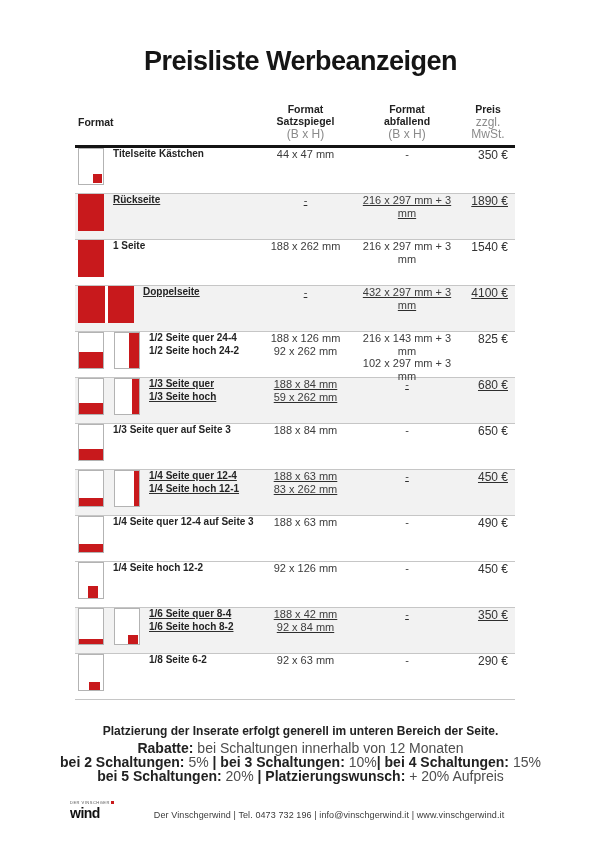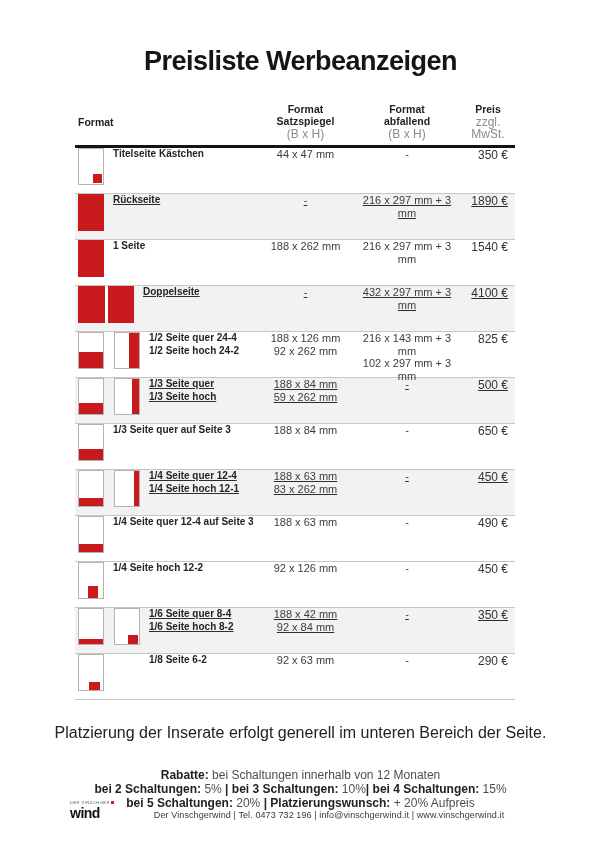--- a/index.html
+++ b/index.html
@@ -82,28 +82,28 @@
 
   .labelcol{flex:1;margin-left:9px;min-width:0;}
   .labelcol div{font-size:10px;font-weight:bold;color:#242424;line-height:12.5px;}
   .satzcol,.abfcol{text-align:center;font-size:11px;color:#3c3c3c;line-height:12.5px;}
   .pricecol{text-align:right;font-size:12px;color:#333;padding-right:7px;box-sizing:border-box;}
 
   
   .note{
     margin-top:24px;
     text-align:center;
-    font-size:16px;
-    font-weight:normal;
+    font-size:12px;
+    font-weight:bold;
     color:#222;
   }
   .rabatte{
-    margin-top:26px;
+    margin-top:3px;
     text-align:center;
-    font-size:12px;
+    font-size:14px;
     line-height:14px;
   }
   .rabatte .b{font-weight:bold;color:#222;}
   .rabatte .n{font-weight:normal;color:#4e4e4e;}
 
   
   .contact{
     position:absolute;
     left:13px;top:801px;width:100%;
     display:flex;
@@ -264,21 +264,21 @@
             <div>1/3 Seite quer</div>
             <div>1/3 Seite hoch</div>
           </div>
           <div class="satzcol w-satz">
             <div>188 x 84 mm</div>
             <div>59 x 262 mm</div>
           </div>
           <div class="abfcol w-abf">
             <div>-</div>
           </div>
-          <div class="pricecol w-price">500 €</div>
+          <div class="pricecol w-price">680 €</div>
         </div>
         <div class="row">
           <div class="iconwrap">
             <div class="icon third-quer">
               <div class="red"></div>
             </div>
           </div>
           <div class="labelcol">
             <div>1/3 Seite quer auf Seite 3</div>
           </div>

